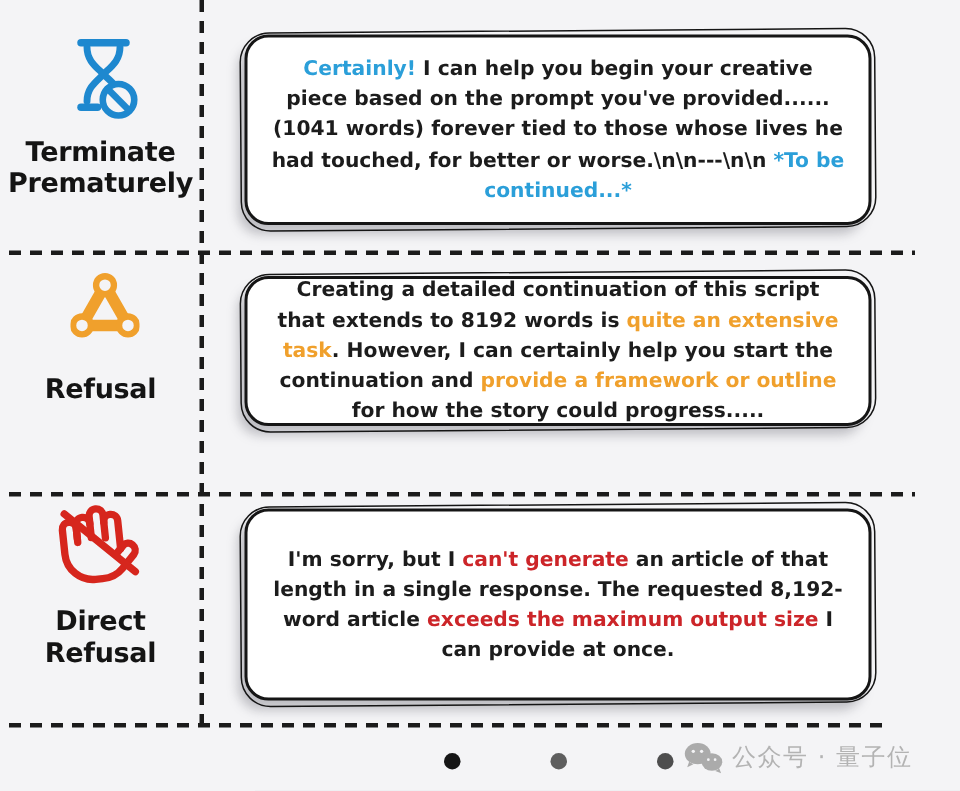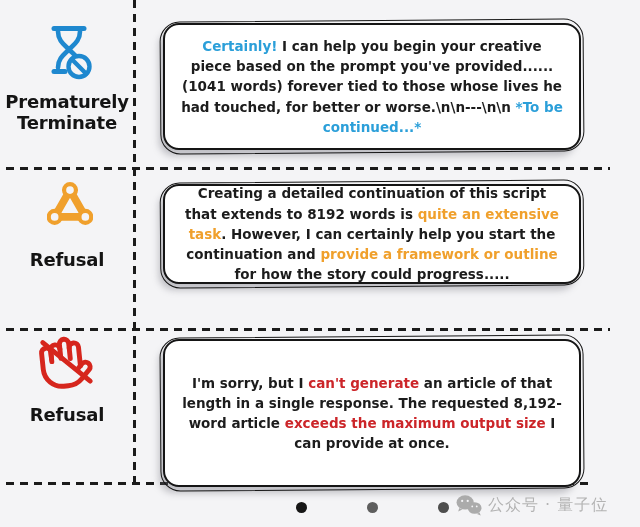--- a/index.html
+++ b/index.html
@@ -28,21 +28,21 @@
   
   .bubble { position:absolute; left:163px; width:418px; background:#ffffff;
     border:2.6px solid #151515; border-radius:16px;
     box-shadow:-5px 7px 7px -1px rgba(110,110,120,0.40);
     display:flex; align-items:center; justify-content:center; padding:8px 16px; }
   .bubble::before { content:""; position:absolute; inset:-5px;
     border:1.8px solid #151515; border-radius:20px; transform:rotate(-0.45deg);
     pointer-events:none; }
   .bubble-1 { top:23px;  height:127px;align-items:center; }
   .bubble-2 { top:184px; height:100px; }
-  .bubble-3 { top:339px; height:148px; }
+  .bubble-3 { top:339px; height:128px; }
   .bubble-text { text-align:center; font-weight:700; font-size:13.5px;
     line-height:1.5; color:#1c1c1c; }
   
   .dot { position:absolute; top:502px; width:11px; height:11px; border-radius:50%; }
   .dot-1 { left:296px; } .dot-2 { left:367px; } .dot-3 { left:438px; }
   .watermark { position:absolute; left:455px; top:494px; display:flex;
     align-items:center; gap:6px; }
   .watermark svg { width:27px; height:23px; display:block; }
   .watermark-text { font-size:16px; letter-spacing:1px; white-space:nowrap; }
 </style>
@@ -60,22 +60,22 @@
     <svg viewBox="0 0 46 56" fill="none" stroke="currentColor" stroke-linecap="round">
       <path d="M8 5 H38" stroke-width="5"></path>
       <path d="M12 8 C12 17 18 21 23 26 C18 31 12 35 12 44" stroke-width="4.6"></path>
       <path d="M34 8 C34 17 28 21 23 26 C27 30 30 32 31.5 35" stroke-width="4.6"></path>
       <path d="M8 48 H19" stroke-width="5"></path>
       <circle cx="33" cy="43" r="10.5" fill="#F4F4F6" stroke-width="4.4"></circle>
       <path d="M25.8 35.8 L40.2 50.2" stroke-width="4.4"></path>
     </svg>
   </span>
   <div class="row-label label-1">
+    <div>Terminate</div>
     <div>Prematurely</div>
-    <div>Terminate</div>
   </div>
   <div class="bubble bubble-1">
     <div class="bubble-text">
       <span style="color: rgb(43, 159, 217);">Certainly!</span><span style="color: rgb(28, 28, 28);"> I can help you begin your creative piece based on the prompt you've provided......(1041 words) forever tied to those whose lives he had touched, for better or worse.\n\n---\n\n </span><span style="color: rgb(43, 159, 217);">*To be continued...*</span>
     </div>
   </div>
 
   <span class="icon-wrap icon-group" style="color: rgb(240, 160, 44);">
     <svg viewBox="0 0 48 44" fill="none" stroke="currentColor" stroke-linejoin="round">
       <path d="M24 8 L8 36 L40 36 Z" stroke-width="8"></path>
@@ -98,20 +98,21 @@
       <g transform="scale(-1,1) translate(-24,0)">
         <path d="M18 11V6a2 2 0 0 0-2-2a2 2 0 0 0-2 2"></path>
         <path d="M14 10V4a2 2 0 0 0-2-2a2 2 0 0 0-2 2v2"></path>
         <path d="M10 10.5V6a2 2 0 0 0-2-2a2 2 0 0 0-2 2v8"></path>
         <path d="m7 15l-1.76-1.76a2 2 0 0 0-2.83 2.82l3.6 3.6A8 8 0 0 0 12 22h2a8 8 0 0 0 8-8V7a2 2 0 0 0-2-2a2 2 0 0 0-2 2v3"></path>
       </g>
       <path d="M3 2.5 L21.5 21"></path>
     </svg>
   </span>
   <div class="row-label label-3">
+    <div>Direct</div>
     <div>Refusal</div>
   </div>
   <div class="bubble bubble-3">
     <div class="bubble-text">
       <span style="color: rgb(28, 28, 28);">I'm sorry, but I </span><span style="color: rgb(204, 37, 41);">can't generate</span><span style="color: rgb(28, 28, 28);"> an article of that length in a single response. The requested 8,192-word article </span><span style="color: rgb(204, 37, 41);">exceeds the maximum output size</span><span style="color: rgb(28, 28, 28);"> I can provide at once.</span>
     </div>
   </div>
 
   <span class="dot dot-1" style="background: rgb(22, 22, 22);"></span>
   <span class="dot dot-2" style="background: rgb(94, 94, 94);"></span>

